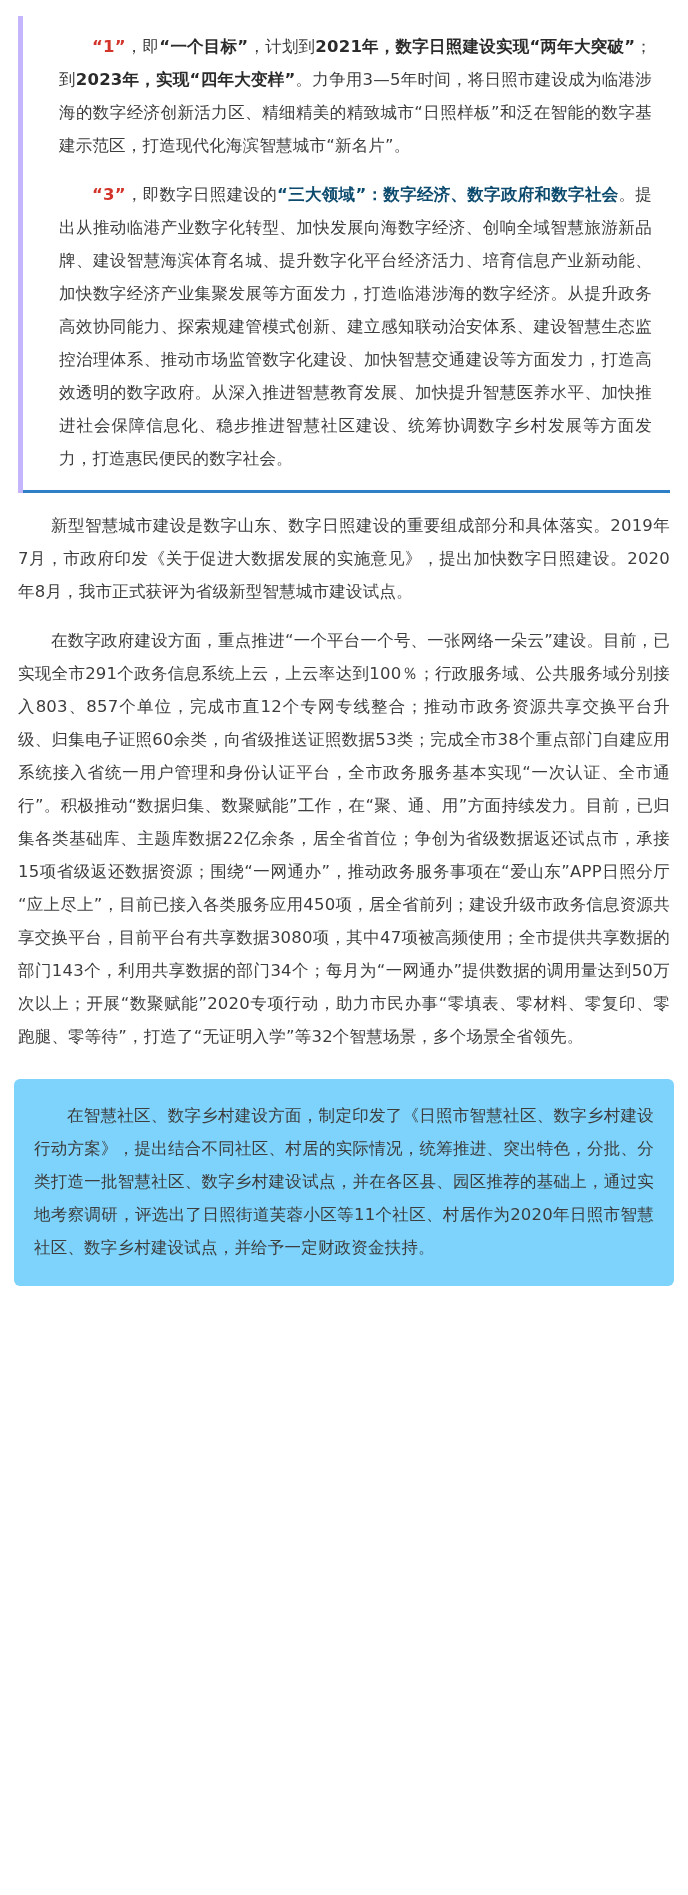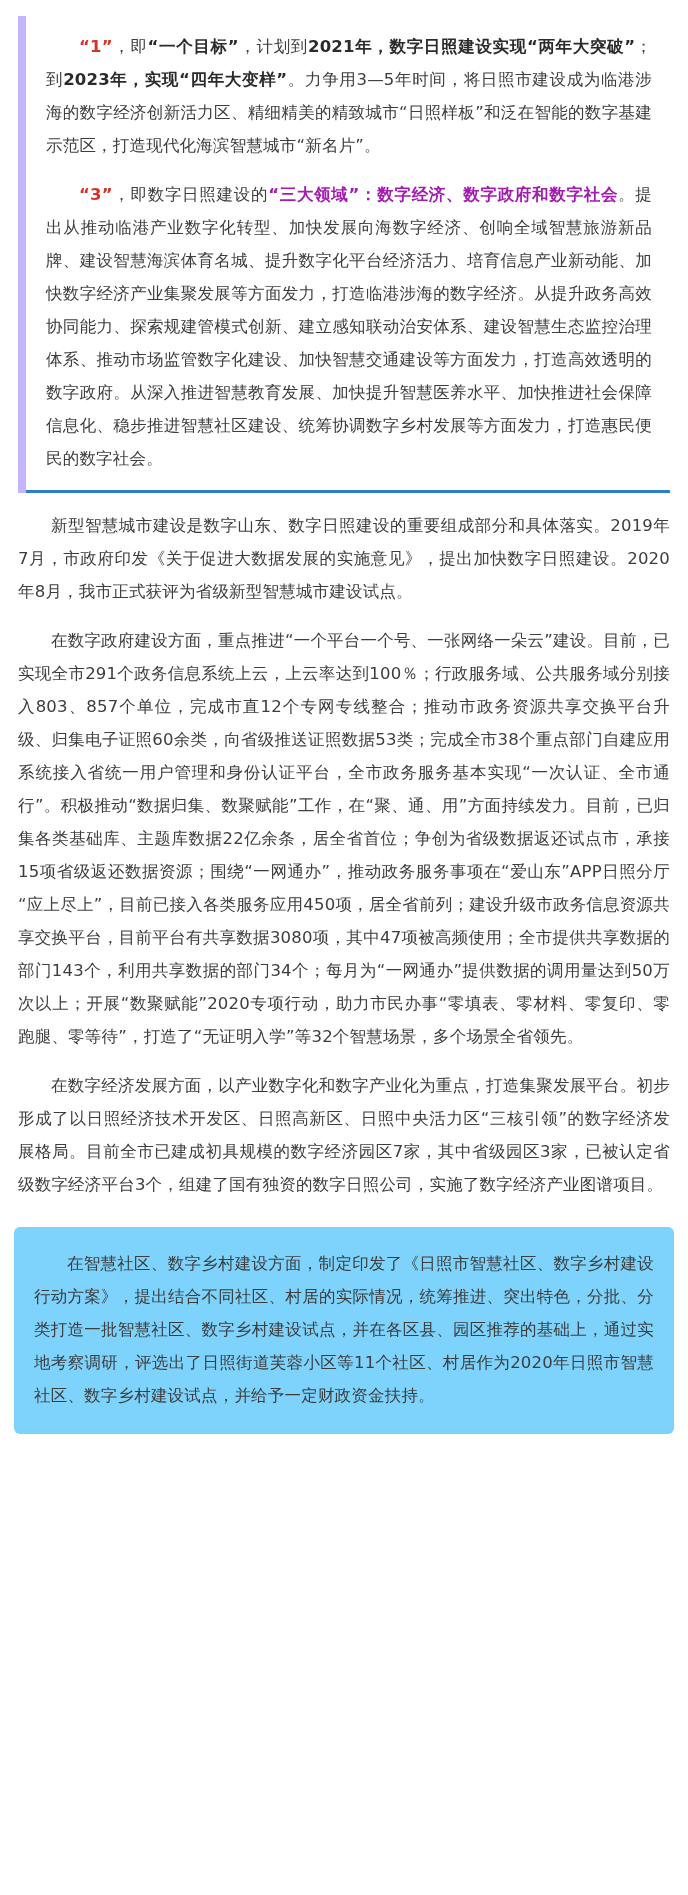--- a/index.html
+++ b/index.html
@@ -18,22 +18,22 @@
   .page {
     width: 688px;
     padding: 0 0 18px 0;
   }
 
   
   .accent-block {
     position: relative;
     margin: 16px 18px 0 18px;
     background: #ffffff;
-    padding: 14px 18px 18px 20px;
-    border-left: 8px solid #c4b5fd;
+    padding: 14px 18px 18px 36px;
+    border-left: 5px solid #c4b5fd;
     box-shadow: 0 0 0 1px rgba(0,0,0,0.0);
   }
   .accent-block::after {
     content: "";
     position: absolute;
     left: 0; right: 0; bottom: 0;
     height: 3px;
     background: #2f7fc6;
   }
   .accent-block .para {
@@ -49,21 +49,21 @@
 
   .num {
     color: #d2342a;
     font-weight: bold;
   }
   .bold-dark {
     color: #2b2b2b;
     font-weight: bold;
   }
   .blue-bold {
-    color: #a21caf;
+    color: #0c4a6e;
     font-weight: bold;
   }
 
   
   .plain {
     margin: 16px 18px 0 18px;
     font-size: 16.5px;
     line-height: 2.0;
     color: #3d3d3d;
     text-align: justify;
@@ -95,20 +95,19 @@
 
 <div class="page">
 
   <section class="accent-block">
     <p class="para"><span class="num">“1”</span>，即<span class="bold-dark">“一个目标”</span>，计划到<span class="bold-dark">2021年，数字日照建设实现“两年大突破”</span>；到<span class="bold-dark">2023年，实现“四年大变样”</span>。力争用3—5年时间，将日照市建设成为临港涉海的数字经济创新活力区、精细精美的精致城市“日照样板”和泛在智能的数字基建示范区，打造现代化海滨智慧城市“新名片”。</p>
     <p class="para"><span class="num">“3”</span>，即数字日照建设的<span class="blue-bold">“三大领域”：数字经济、数字政府和数字社会</span>。提出从推动临港产业数字化转型、加快发展向海数字经济、创响全域智慧旅游新品牌、建设智慧海滨体育名城、提升数字化平台经济活力、培育信息产业新动能、加快数字经济产业集聚发展等方面发力，打造临港涉海的数字经济。从提升政务高效协同能力、探索规建管模式创新、建立感知联动治安体系、建设智慧生态监控治理体系、推动市场监管数字化建设、加快智慧交通建设等方面发力，打造高效透明的数字政府。从深入推进智慧教育发展、加快提升智慧医养水平、加快推进社会保障信息化、稳步推进智慧社区建设、统筹协调数字乡村发展等方面发力，打造惠民便民的数字社会。</p>
   </section>
 
   <p class="plain">新型智慧城市建设是数字山东、数字日照建设的重要组成部分和具体落实。2019年7月，市政府印发《关于促进大数据发展的实施意见》，提出加快数字日照建设。2020年8月，我市正式获评为省级新型智慧城市建设试点。</p>
   <p class="plain">在数字政府建设方面，重点推进“一个平台一个号、一张网络一朵云”建设。目前，已实现全市291个政务信息系统上云，上云率达到100％；行政服务域、公共服务域分别接入803、857个单位，完成市直12个专网专线整合；推动市政务资源共享交换平台升级、归集电子证照60余类，向省级推送证照数据53类；完成全市38个重点部门自建应用系统接入省统一用户管理和身份认证平台，全市政务服务基本实现“一次认证、全市通行”。积极推动“数据归集、数聚赋能”工作，在“聚、通、用”方面持续发力。目前，已归集各类基础库、主题库数据22亿余条，居全省首位；争创为省级数据返还试点市，承接15项省级返还数据资源；围绕“一网通办”，推动政务服务事项在“爱山东”APP日照分厅“应上尽上”，目前已接入各类服务应用450项，居全省前列；建设升级市政务信息资源共享交换平台，目前平台有共享数据3080项，其中47项被高频使用；全市提供共享数据的部门143个，利用共享数据的部门34个；每月为“一网通办”提供数据的调用量达到50万次以上；开展“数聚赋能”2020专项行动，助力市民办事“零填表、零材料、零复印、零跑腿、零等待”，打造了“无证明入学”等32个智慧场景，多个场景全省领先。</p>
-  <p class="plain">在数字经济发展方面，以产业数字化和数字产业化为重点，打造集聚发展平台。初步形成了以日照经济技术开发区、日照高新区、日照中央活力区“三核引领”的数字经济发展格局。目前全市已建成初具规模的数字经济园区7家，其中省级园区3家，已被认定省级数字经济平台3个，组建了国有独资的数字日照公司，实施了数字经济产业图谱项目。</p>
 
   <section class="grey-card">
     <p class="para">在智慧社区、数字乡村建设方面，制定印发了《日照市智慧社区、数字乡村建设行动方案》，提出结合不同社区、村居的实际情况，统筹推进、突出特色，分批、分类打造一批智慧社区、数字乡村建设试点，并在各区县、园区推荐的基础上，通过实地考察调研，评选出了日照街道芙蓉小区等11个社区、村居作为2020年日照市智慧社区、数字乡村建设试点，并给予一定财政资金扶持。</p>
   </section>
 
   <div class="divider-space"></div>
 </div>
 
 </body></html>

